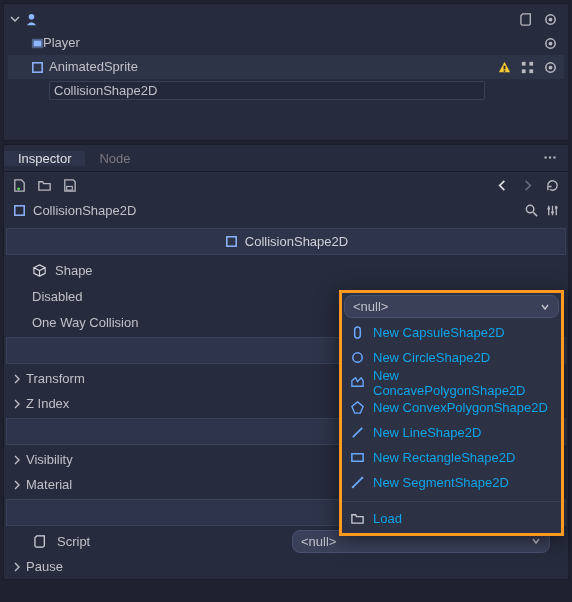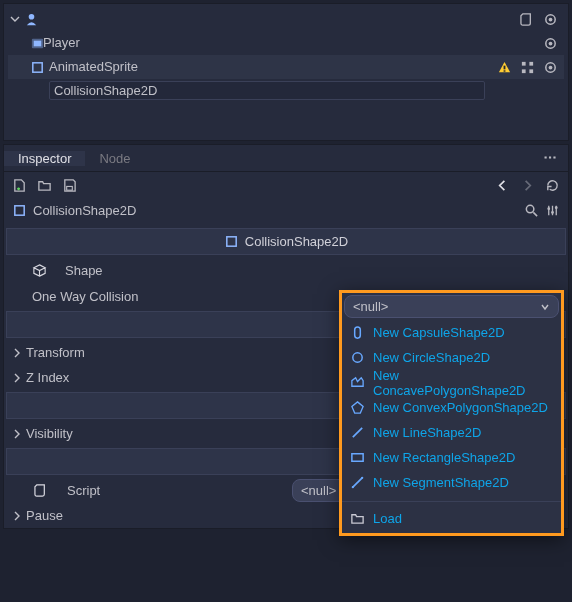--- a/index.html
+++ b/index.html
@@ -19,21 +19,21 @@
   .tabbar { display: flex; align-items: center; border-bottom: 1px solid #1a1d28; }
   .tab { padding: 0 14px; color: #7a7a82; cursor: pointer; }
   .tab.active { background: #2e3449; color: #e0e0e6; }
   .tabmore { margin-left: auto; padding: 6px 10px; color: #b8b8c0; font-weight: bold; letter-spacing: 1px; writing-mode: vertical-rl; }
   .toolbar { display: flex; align-items: center; padding: 6px 8px; gap: 10px; }
   .tb-spacer { flex: 1; }
   .crumb { display: flex; align-items: center; gap: 6px; padding: 4px 8px 8px 8px; }
   .section-hdr { background: #2e3449; border: 1px solid #3a4058; margin: 2px; padding: 5px 8px; display: flex; align-items: center; justify-content: center; gap: 6px; color: #d0d0d8; }
   .section-hdr.sub { justify-content: flex-end; padding-right: 28px; }
   .prop-row { display: flex; align-items: center; padding: 5px 18px 5px 28px; height: 26px; }
-  .prop-label { display: flex; align-items: center; gap: 18px; flex: 1; }
+  .prop-label { display: flex; align-items: center; gap: 8px; flex: 1; }
   .prop-val { flex: 1; }
   .dropdown { background: #3a4058; border: 1px solid #4a5070; padding: 3px 8px; display: flex; align-items: center; border-radius: 8px; }
   .dropdown .ddlabel { flex: 1; }
   .expand-row { display: flex; align-items: center; padding: 5px 8px; gap: 4px; color: #c0c0c8; }
   .menu-popup { position: absolute; left: 339px; top: 290px; width: 225px; background: #2c3144; border: 3px solid #ff9a1f; box-shadow: 0 4px 18px rgba(0,0,0,.5); }
   .menu-popup .dropdown.top { margin: 2px; }
   .menu-item { display: flex; align-items: center; gap: 8px; padding: 3px 8px; height: 25px; color: #0ea5e9; cursor: pointer; }
   .menu-sep { height: 1px; background: #3a4058; margin: 6px 0; }
   svg { display: block; }
 </style>
@@ -200,20 +200,25 @@
       <span class="ic">
         <svg viewBox="0 0 16 16">
             <path d="M8 2 L14 5 L8 8 L2 5 Z M2 5 v6 L8 14 v-6 M14 5 v6 L8 14" fill="none" stroke="#d8d8e0" stroke-width="1.2"></path>
           </svg>
       </span>
       <span>Shape</span>
     </div>
   </div>
   <div class="prop-row">
     <div class="prop-label">
+        <span>Disabled</span>
+      </div>
+  </div>
+  <div class="prop-row">
+    <div class="prop-label">
         <span>One Way Collision</span>
       </div>
   </div>
 
   <div class="section-hdr sub">
     <span class="ic">
       <svg viewBox="0 0 16 16">
           <circle cx="8" cy="8" r="5.5" fill="none" stroke="#8fb7ff" stroke-width="1.6"></circle>
         </svg>
     </span>
@@ -245,20 +250,28 @@
     </span>
     <span>CanvasItem</span>
   </div>
   <div class="expand-row">
     <span class="chev">
         <svg viewBox="0 0 10 10">
           <path d="M3 1 L7 5 L3 9" fill="none" stroke="#c0c0c8" stroke-width="1.4"></path>
         </svg>
       </span>
     <span>Visibility</span>
+  </div>
+  <div class="expand-row">
+    <span class="chev">
+        <svg viewBox="0 0 10 10">
+          <path d="M3 1 L7 5 L3 9" fill="none" stroke="#c0c0c8" stroke-width="1.4"></path>
+        </svg>
+      </span>
+    <span>Material</span>
   </div>
 
   <div class="section-hdr sub">
     <span class="ic">
       <svg viewBox="0 0 16 16">
           <circle cx="8" cy="8" r="5.5" fill="none" stroke="#d8d8e0" stroke-width="1.6"></circle>
         </svg>
     </span>
     <span>Node</span>
   </div>

